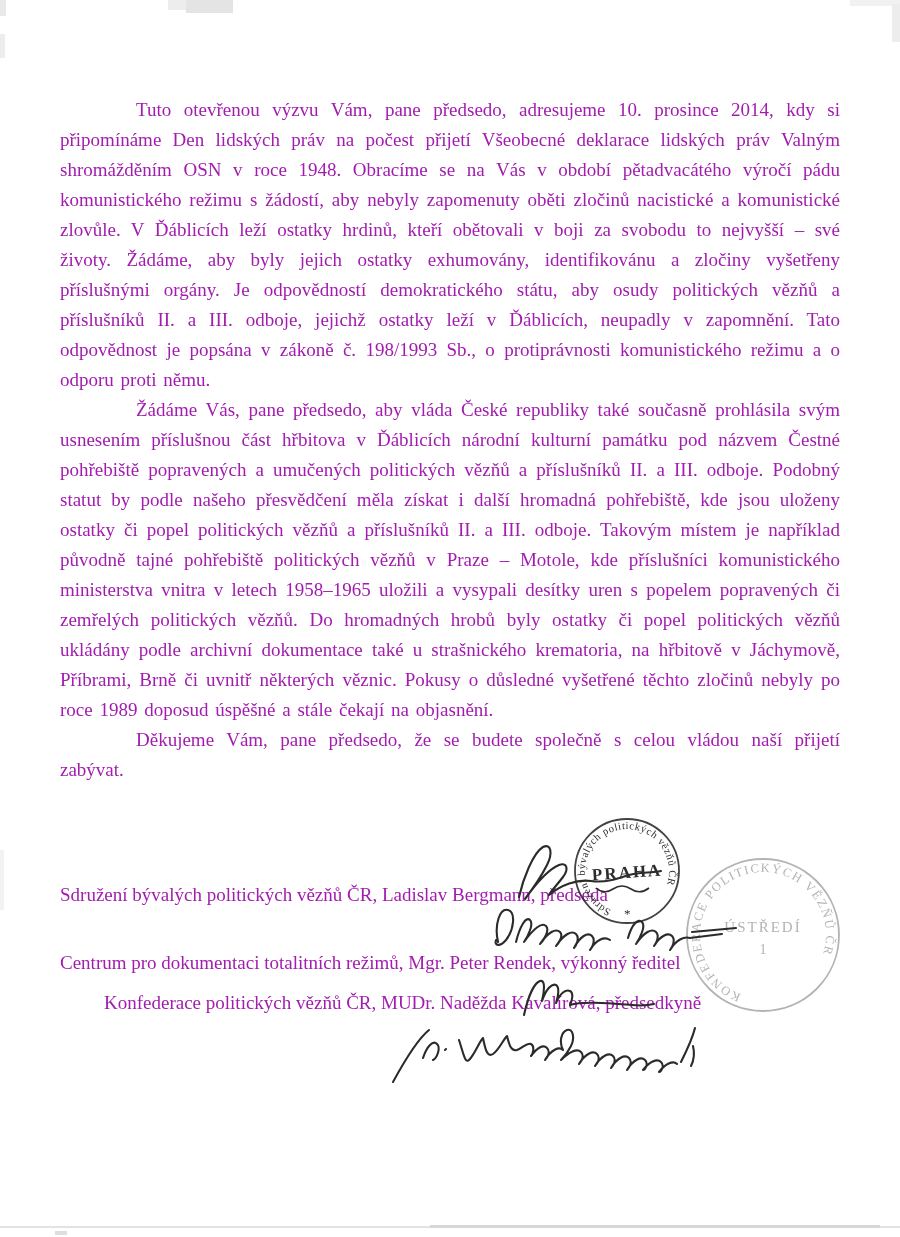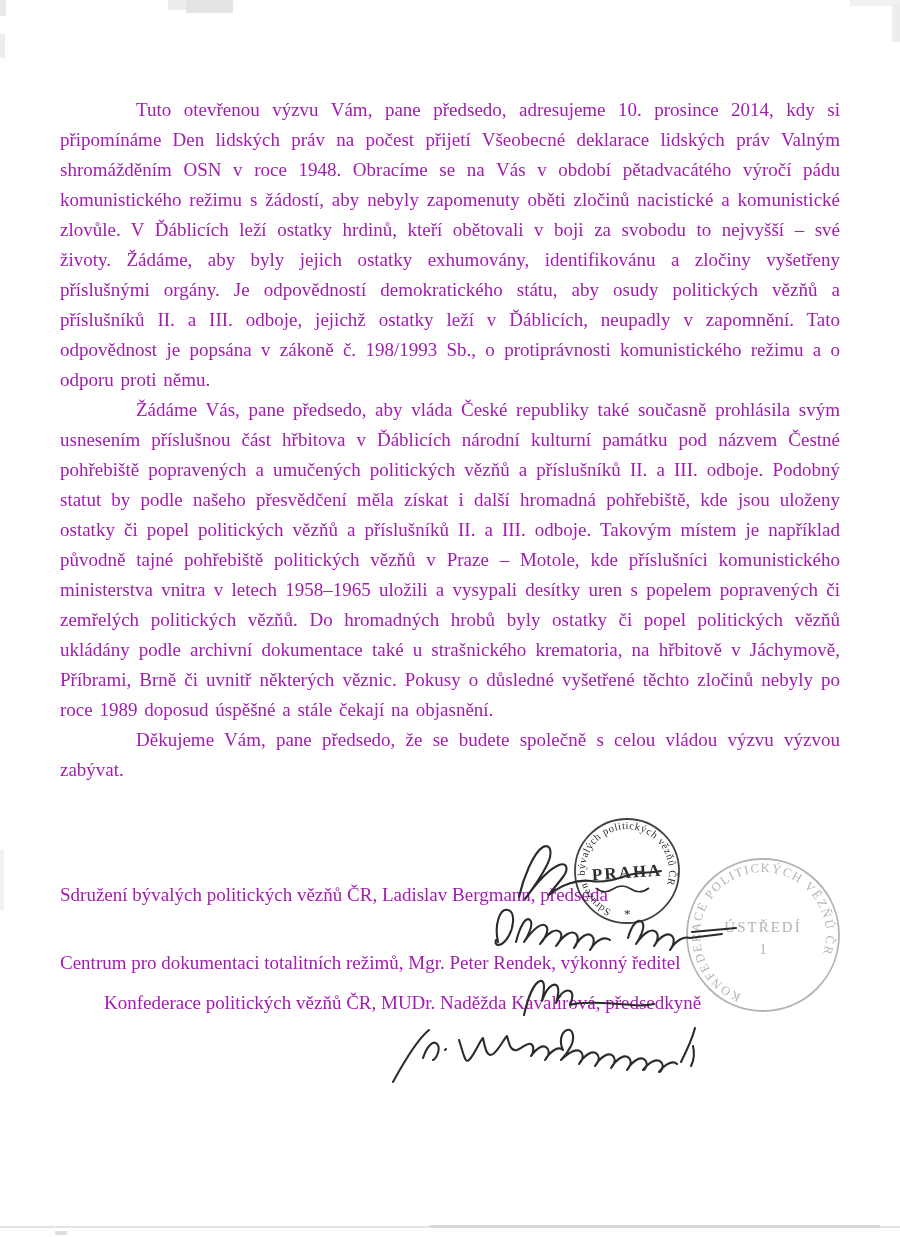--- a/index.html
+++ b/index.html
@@ -74,21 +74,21 @@
   <div class="artifact a-left1"></div>
   <div class="artifact a-left2"></div>
   <div class="artifact a-left3"></div>
   <div class="artifact a-bottomline"></div>
   <div class="artifact a-bottomline2"></div>
   <div class="artifact a-bottomsmudge"></div>
 
   <div class="letter">
     <p>Tuto otevřenou výzvu Vám, pane předsedo, adresujeme 10. prosince 2014, kdy si připomínáme Den lidských práv na počest přijetí Všeobecné deklarace lidských práv Valným shromážděním OSN v roce 1948. Obracíme se na Vás v období pětadvacátého výročí pádu komunistického režimu s žádostí, aby nebyly zapomenuty oběti zločinů nacistické a komunistické zlovůle. V Ďáblicích leží ostatky hrdinů, kteří obětovali v boji za svobodu to nejvyšší – své životy. Žádáme, aby byly jejich ostatky exhumovány, identifikovánu a zločiny vyšetřeny příslušnými orgány. Je odpovědností demokratického státu, aby osudy politických vězňů a příslušníků II. a III. odboje, jejichž ostatky leží v Ďáblicích, neupadly v zapomnění. Tato odpovědnost je popsána v zákoně č. 198/1993 Sb., o protiprávnosti komunistického režimu a o odporu proti němu.</p>
     <p>Žádáme Vás, pane předsedo, aby vláda České republiky také současně prohlásila svým usnesením příslušnou část hřbitova v Ďáblicích národní kulturní památku pod názvem Čestné pohřebiště popravených a umučených politických vězňů a příslušníků II. a III. odboje. Podobný statut by podle našeho přesvědčení měla získat i další hromadná pohřebiště, kde jsou uloženy ostatky či popel politických vězňů a příslušníků II. a III. odboje. Takovým místem je například původně tajné pohřebiště politických vězňů v Praze – Motole, kde příslušníci komunistického ministerstva vnitra v letech 1958–1965 uložili a vysypali desítky uren s popelem popravených či zemřelých politických vězňů. Do hromadných hrobů byly ostatky či popel politických vězňů ukládány podle archivní dokumentace také u strašnického krematoria, na hřbitově v Jáchymově, Příbrami, Brně či uvnitř některých věznic. Pokusy o důsledné vyšetřené těchto zločinů nebyly po roce 1989 doposud úspěšné a stále čekají na objasnění.</p>
-    <p>Děkujeme Vám, pane předsedo, že se budete společně s celou vládou výzvu výzvou zabývat.</p>
+    <p>Děkujeme Vám, pane předsedo, že se budete společně s celou vládou naší přijetí zabývat.</p>
   </div>
 
   <div class="sig-line sig-1">Sdružení bývalých politických vězňů ČR, Ladislav Bergmann, předseda</div>
   <div class="sig-line sig-2">Konfederace politických vězňů ČR, MUDr. Naděžda Kavalírová, předsedkyně</div>
   <div class="sig-line sig-3">Centrum pro dokumentaci totalitních režimů, Mgr. Peter Rendek, výkonný ředitel</div>
 
   <svg class="overlay sgn-bergmann" width="170" height="75" viewBox="0 0 170 75">
     <path class="signature-path" d="M14,62 C18,44 28,18 38,12 C46,8 48,18 42,30 C36,42 26,56 20,64 C30,50 44,34 54,30 C62,27 64,34 58,42 C52,50 46,56 44,60 C56,50 72,44 86,46 C100,48 112,44 124,40 C134,37 146,38 156,36"></path>
   </svg>
 

